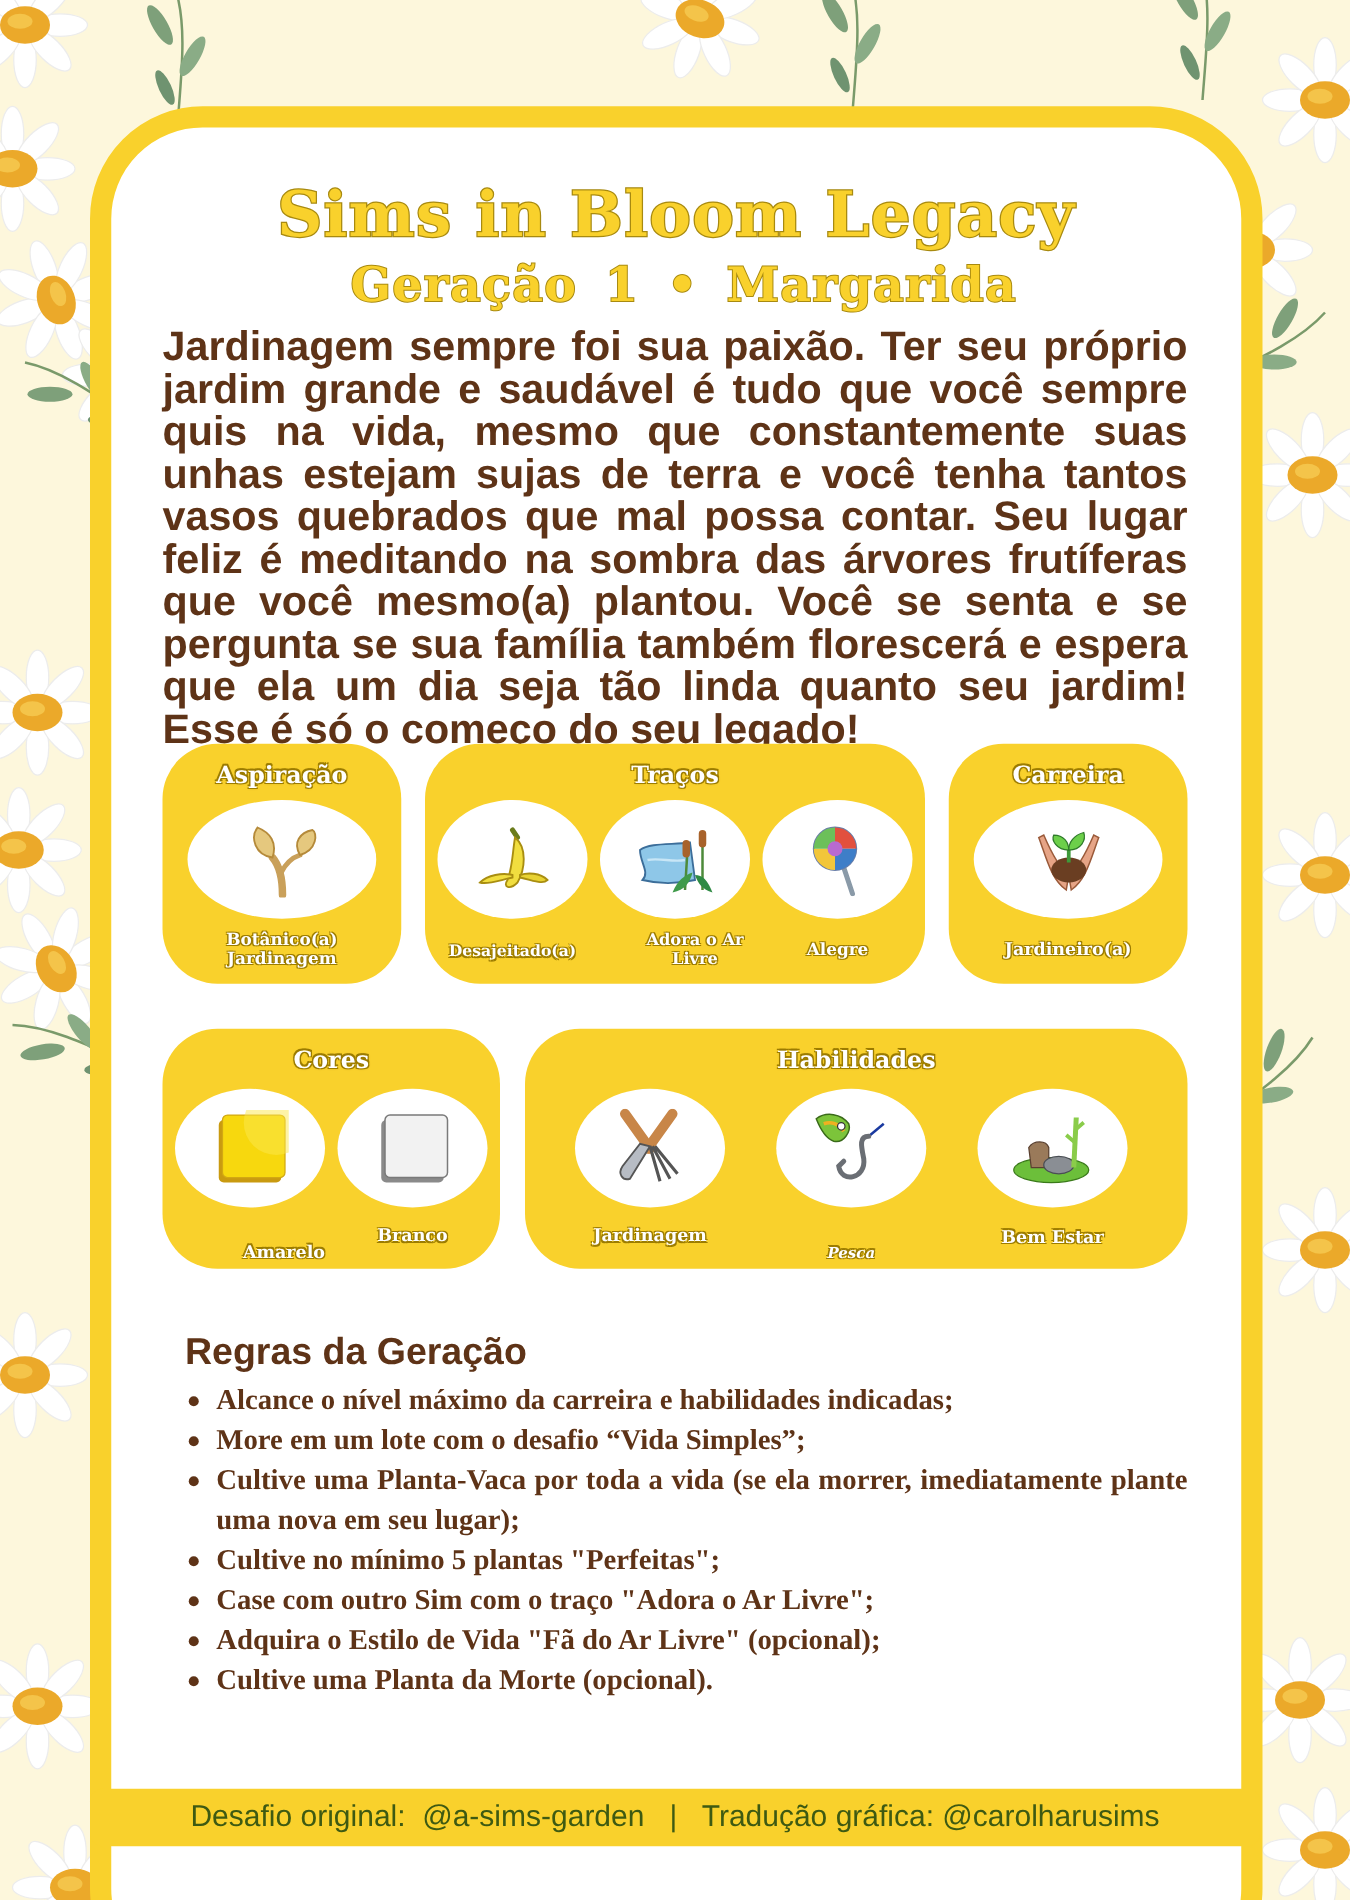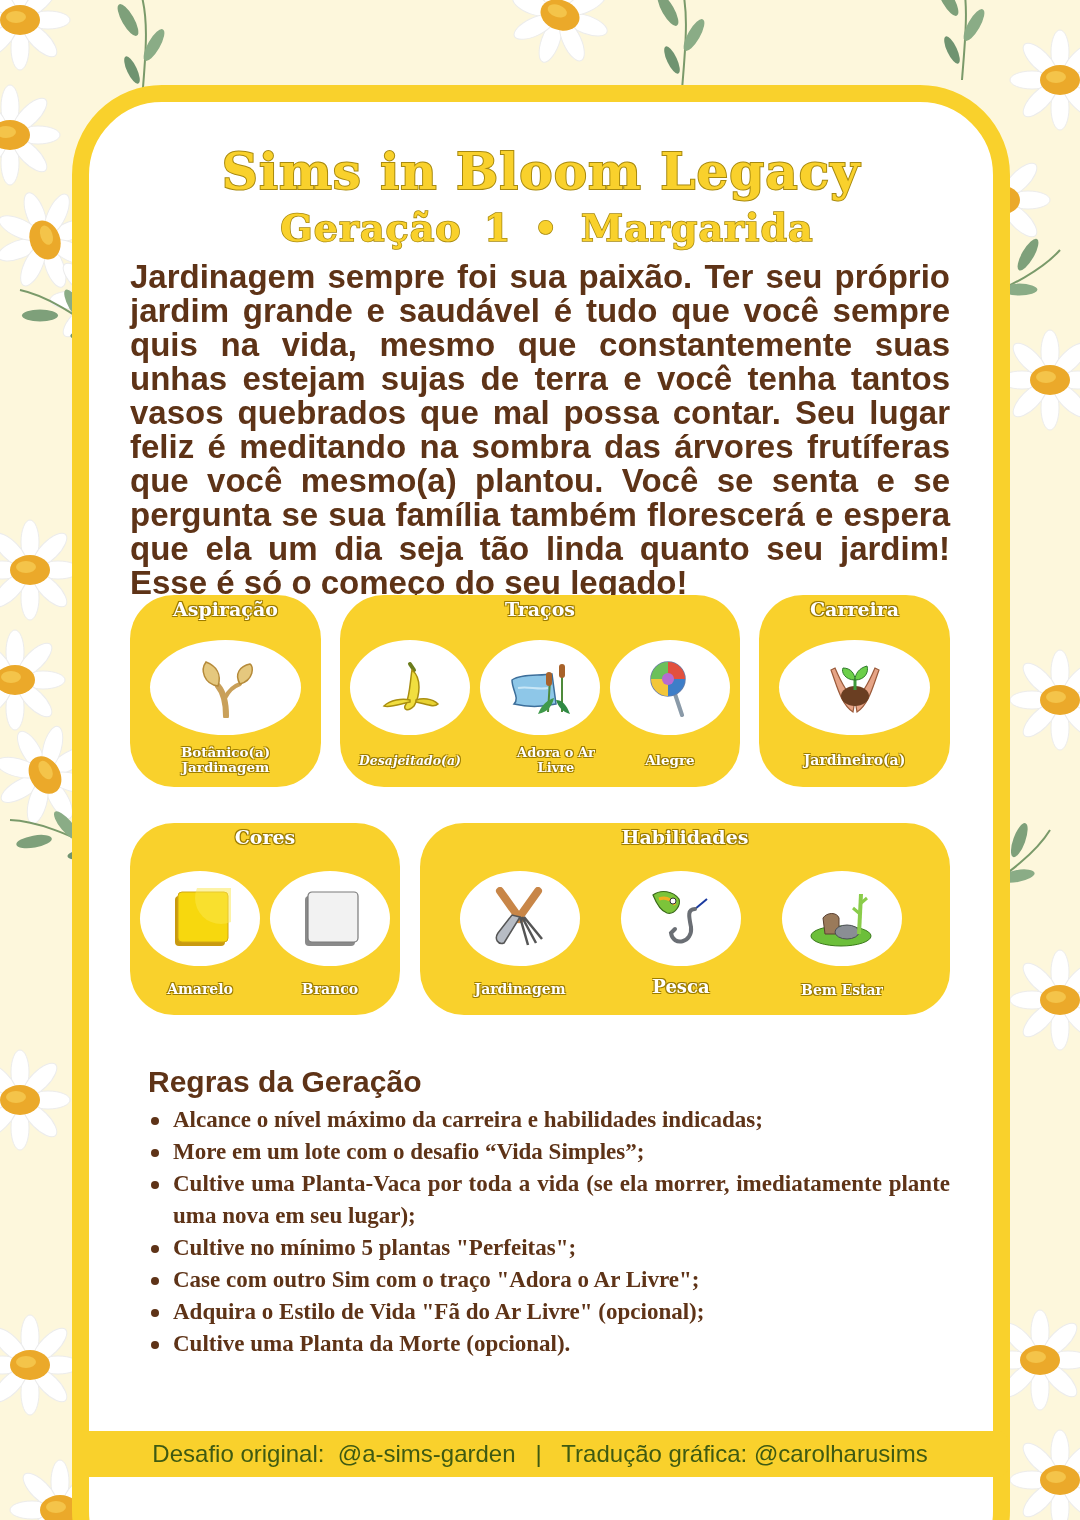--- a/index.html
+++ b/index.html
@@ -34,21 +34,21 @@
     position: absolute; left: 41px; top: 158px; width: 820px;
     font-family: "Liberation Sans", sans-serif; font-weight: bold;
     font-size: 33px; line-height: 34px; color: #5e3317;
     text-align: justify;
   }
 
   .panel {
     position: absolute; background: #f9d12c; border-radius: 44px;
   }
   .panel-title {
-    position: absolute; left: 0; right: 0; top: 3px; text-align: center;
+    position: absolute; left: 0; right: 0; top: 14px; text-align: center;
     font-family: "DejaVu Serif", serif; font-weight: bold; font-size: 19px;
     color: #fff;
     text-shadow: 0 0 2px #9c7c00, 1px 1px 0 #9c7c00, -1px -1px 0 #9c7c00, 1px -1px 0 #9c7c00, -1px 1px 0 #9c7c00;
   }
   .pill {
     position: absolute; background: #fff; border-radius: 50%;
     display: flex; align-items: center; justify-content: center;
   }
   .item-label {
     position: absolute; text-align: center;
@@ -190,21 +190,21 @@
       <svg width="44" height="58" viewBox="0 0 44 58">
         <path d="M26 32 L 34 56" stroke="#8a9aa8" stroke-width="4" stroke-linecap="round"></path>
         <circle cx="20" cy="20" r="17" fill="#f2f2f2" stroke="#6a7ea8" stroke-width="1.5"></circle>
         <path d="M20 3 A 17 17 0 0 1 37 20 L 20 20 Z" fill="#e2503e"></path>
         <path d="M37 20 A 17 17 0 0 1 20 37 L 20 20 Z" fill="#3e7ec8"></path>
         <path d="M20 37 A 17 17 0 0 1 3 20 L 20 20 Z" fill="#f2c63a"></path>
         <path d="M3 20 A 17 17 0 0 1 20 3 L 20 20 Z" fill="#6cc05a"></path>
         <circle cx="20" cy="20" r="6" fill="#b86ad0"></circle>
       </svg>
     </div>
-    <div class="item-label" style="left:10px; width:120px; top:158px; font-size:12.5px;font-style:italic;">Desajeitado(a)</div>
+    <div class="item-label" style="left:10px; width:120px; top:158px; font-size:12.5px;">Desajeitado(a)</div>
     <div class="item-label" style="left:176px; width:80px; top:150px; font-size:13px;">Adora o Ar Livre</div>
     <div class="item-label" style="left:270px; width:120px; top:158px;">Alegre</div>
   </div>
 
   <div class="panel" style="left:670px; top:493px; width:191px; height:192px;">
     <div class="panel-title">Carreira</div>
     <div class="pill" style="left:20px; top:45px; width:151px; height:95px;">
       <svg width="56" height="56" viewBox="0 0 56 56">
         <path d="M4 10 C 10 26, 14 44, 26 52 L 28 40 C 20 34, 14 22, 8 8 Z" fill="#e6a486" stroke="#9a5a3a" stroke-width="1.2"></path>
         <path d="M52 10 C 46 26, 42 44, 30 52 L 28 40 C 36 34, 42 22, 48 8 Z" fill="#e6a486" stroke="#9a5a3a" stroke-width="1.2"></path>
@@ -225,21 +225,21 @@
         <rect x="9" y="4" width="50" height="50" rx="4" fill="#f7d80e" stroke="#d2a812" stroke-width="1"></rect>
         <circle cx="52" cy="10" r="26" fill="#fbe84e" opacity="0.5"></circle>
       </svg>
     </div>
     <div class="pill" style="left:140px; top:48px; width:120px; height:95px;">
       <svg width="62" height="62" viewBox="0 0 62 62">
         <rect x="6" y="8" width="50" height="50" rx="4" fill="#8a8a8a"></rect>
         <rect x="9" y="4" width="50" height="50" rx="4" fill="#f2f2f2" stroke="#7a7a7a" stroke-width="1.2"></rect>
       </svg>
     </div>
-    <div class="item-label" style="left:10px; width:120px; top:159px; font-size:14px;">Amarelo</div>
+    <div class="item-label" style="left:10px; width:120px; top:172px; font-size:14px;text-align:right;">Amarelo</div>
     <div class="item-label" style="left:140px; width:120px; top:159px; font-size:14px;">Branco</div>
   </div>
 
   <div class="panel" style="left:331px; top:721px; width:530px; height:192px;">
     <div class="panel-title">Habilidades</div>
     <div class="pill" style="left:40px; top:48px; width:120px; height:95px;">
       <svg width="60" height="64" viewBox="0 0 60 64">
         <path d="M10 4 L 30 32" stroke="#c88648" stroke-width="8" stroke-linecap="round"></path>
         <path d="M48 4 L 28 32" stroke="#c88648" stroke-width="8" stroke-linecap="round"></path>
         <path d="M30 30 L 14 56 C 8 58, 4 52, 8 46 L 22 28 Z" fill="#b7bcc4" stroke="#555" stroke-width="1.5"></path>
@@ -258,21 +258,21 @@
     <div class="pill" style="left:362px; top:48px; width:120px; height:95px;">
       <svg width="66" height="58" viewBox="0 0 66 58">
         <ellipse cx="32" cy="46" rx="30" ry="10" fill="#6cbf3a" stroke="#3a7a1a" stroke-width="1"></ellipse>
         <path d="M16 44 L 14 28 C 18 22, 28 22, 30 28 L 30 44 Z" fill="#9a7a5a" stroke="#5a4030" stroke-width="1"></path>
         <ellipse cx="38" cy="42" rx="12" ry="7" fill="#8a8e94" stroke="#4a4e54" stroke-width="1"></ellipse>
         <path d="M50 44 L 52 4" stroke="#8acc4a" stroke-width="4"></path>
         <path d="M51 14 L 58 8 M 51 24 L 44 18" stroke="#8acc4a" stroke-width="3"></path>
       </svg>
     </div>
     <div class="item-label" style="left:30px; width:140px; top:159px; font-size:14px;">Jardinagem</div>
-    <div class="item-label" style="left:201px; width:120px; top:156px; font-size:18px;">Pesca</div>
+    <div class="item-label" style="left:201px; width:120px; top:172px; font-size:12px;font-style:italic;">Pesca</div>
     <div class="item-label" style="left:362px; width:120px; top:160px; font-size:14px;">Bem Estar</div>
   </div>
 
   <h2 class="rules-title">Regras da Geração</h2>
   <ul class="rules-list">
     <li>Alcance o nível máximo da carreira e habilidades indicadas;</li>
     <li>More em um lote com o desafio “Vida Simples”;</li>
     <li>Cultive uma Planta-Vaca por toda a vida (se ela morrer, imediatamente plante uma nova em seu lugar);</li>
     <li>Cultive no mínimo 5 plantas "Perfeitas";</li>
     <li>Case com outro Sim com o traço "Adora o Ar Livre";</li>

